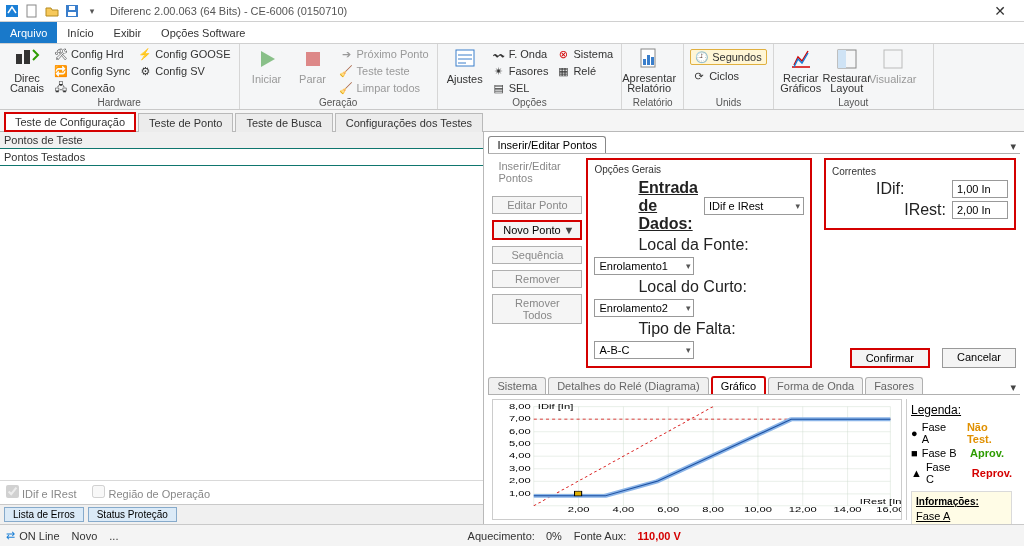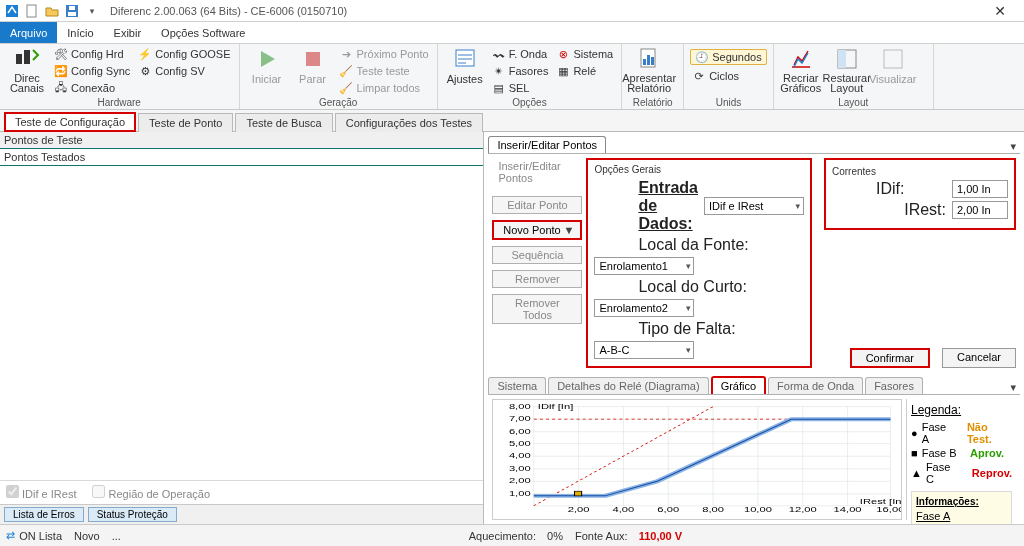--- a/index.html
+++ b/index.html
@@ -476,21 +476,21 @@
           </div>
         </div>
       </div>
     </div>
   </div>
 </div>
 
 <div class="statusbar">
   <div class="statuscell">
     <span style="color:#1b7fd6;">⇄</span>
-    <span>ON Lista</span>
+    <span>ON Line</span>
   </div>
   <div class="statuscell">Novo</div>
   <div class="statuscell">...</div>
   <div style="flex:1"></div>
   <div class="statuscell">
     <span>Aquecimento:</span>&nbsp;<span>0%</span>
   </div>
   <div class="statuscell">
     <span>Fonte Aux:</span>&nbsp;<span class="red">110,00 V</span>
   </div>

